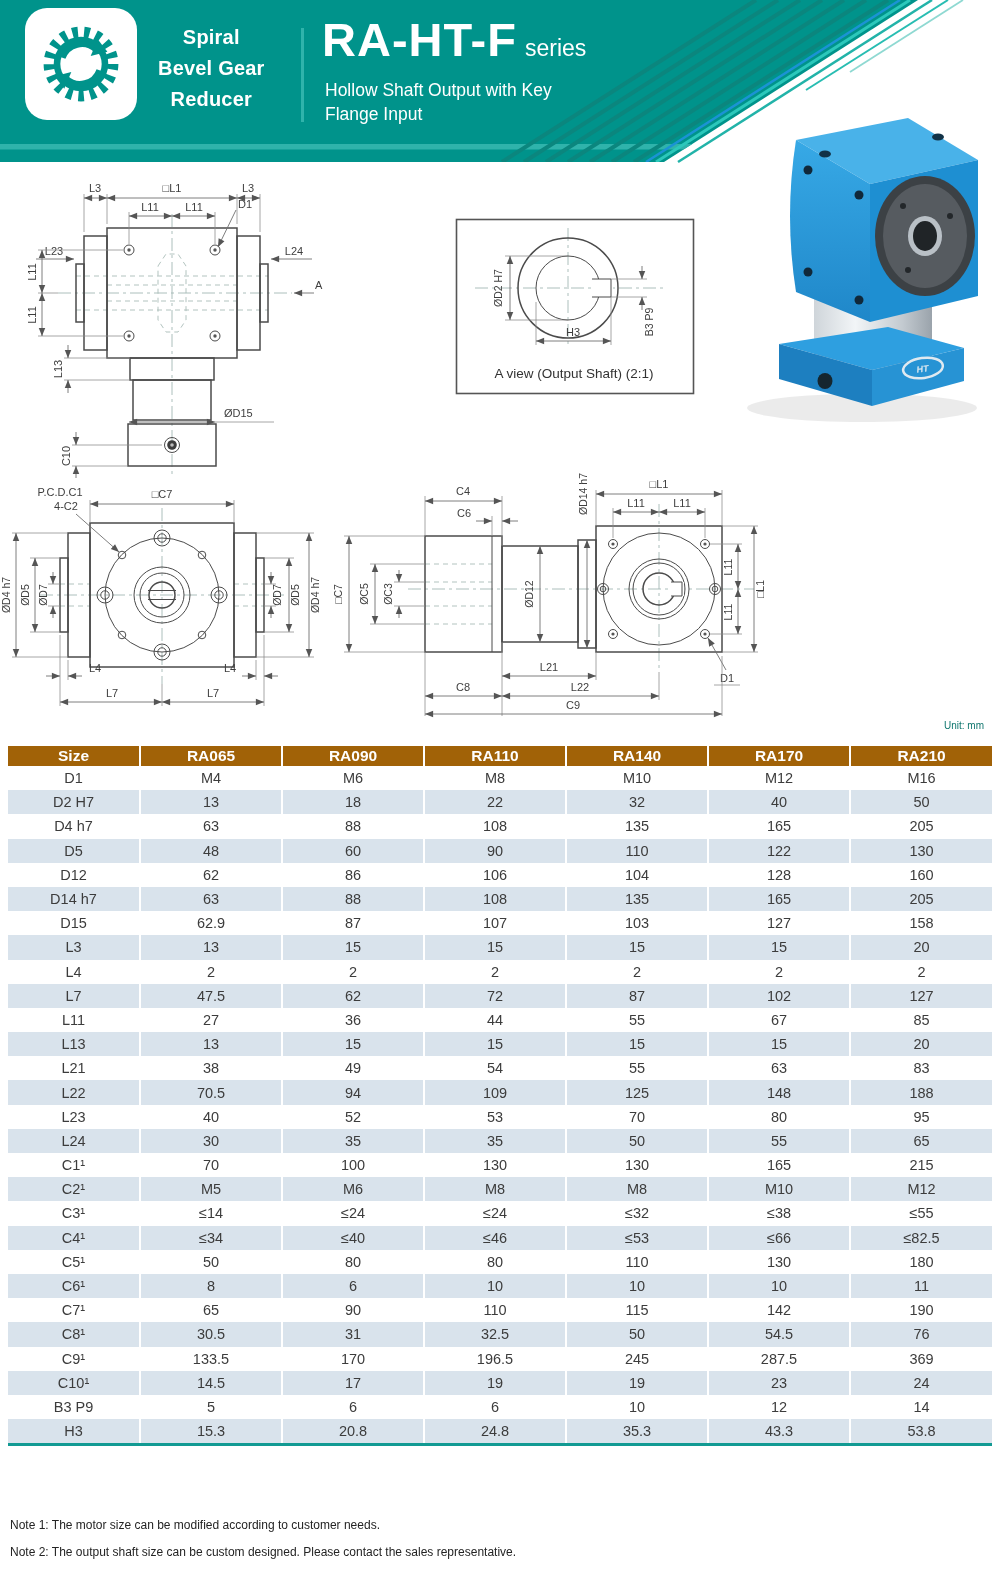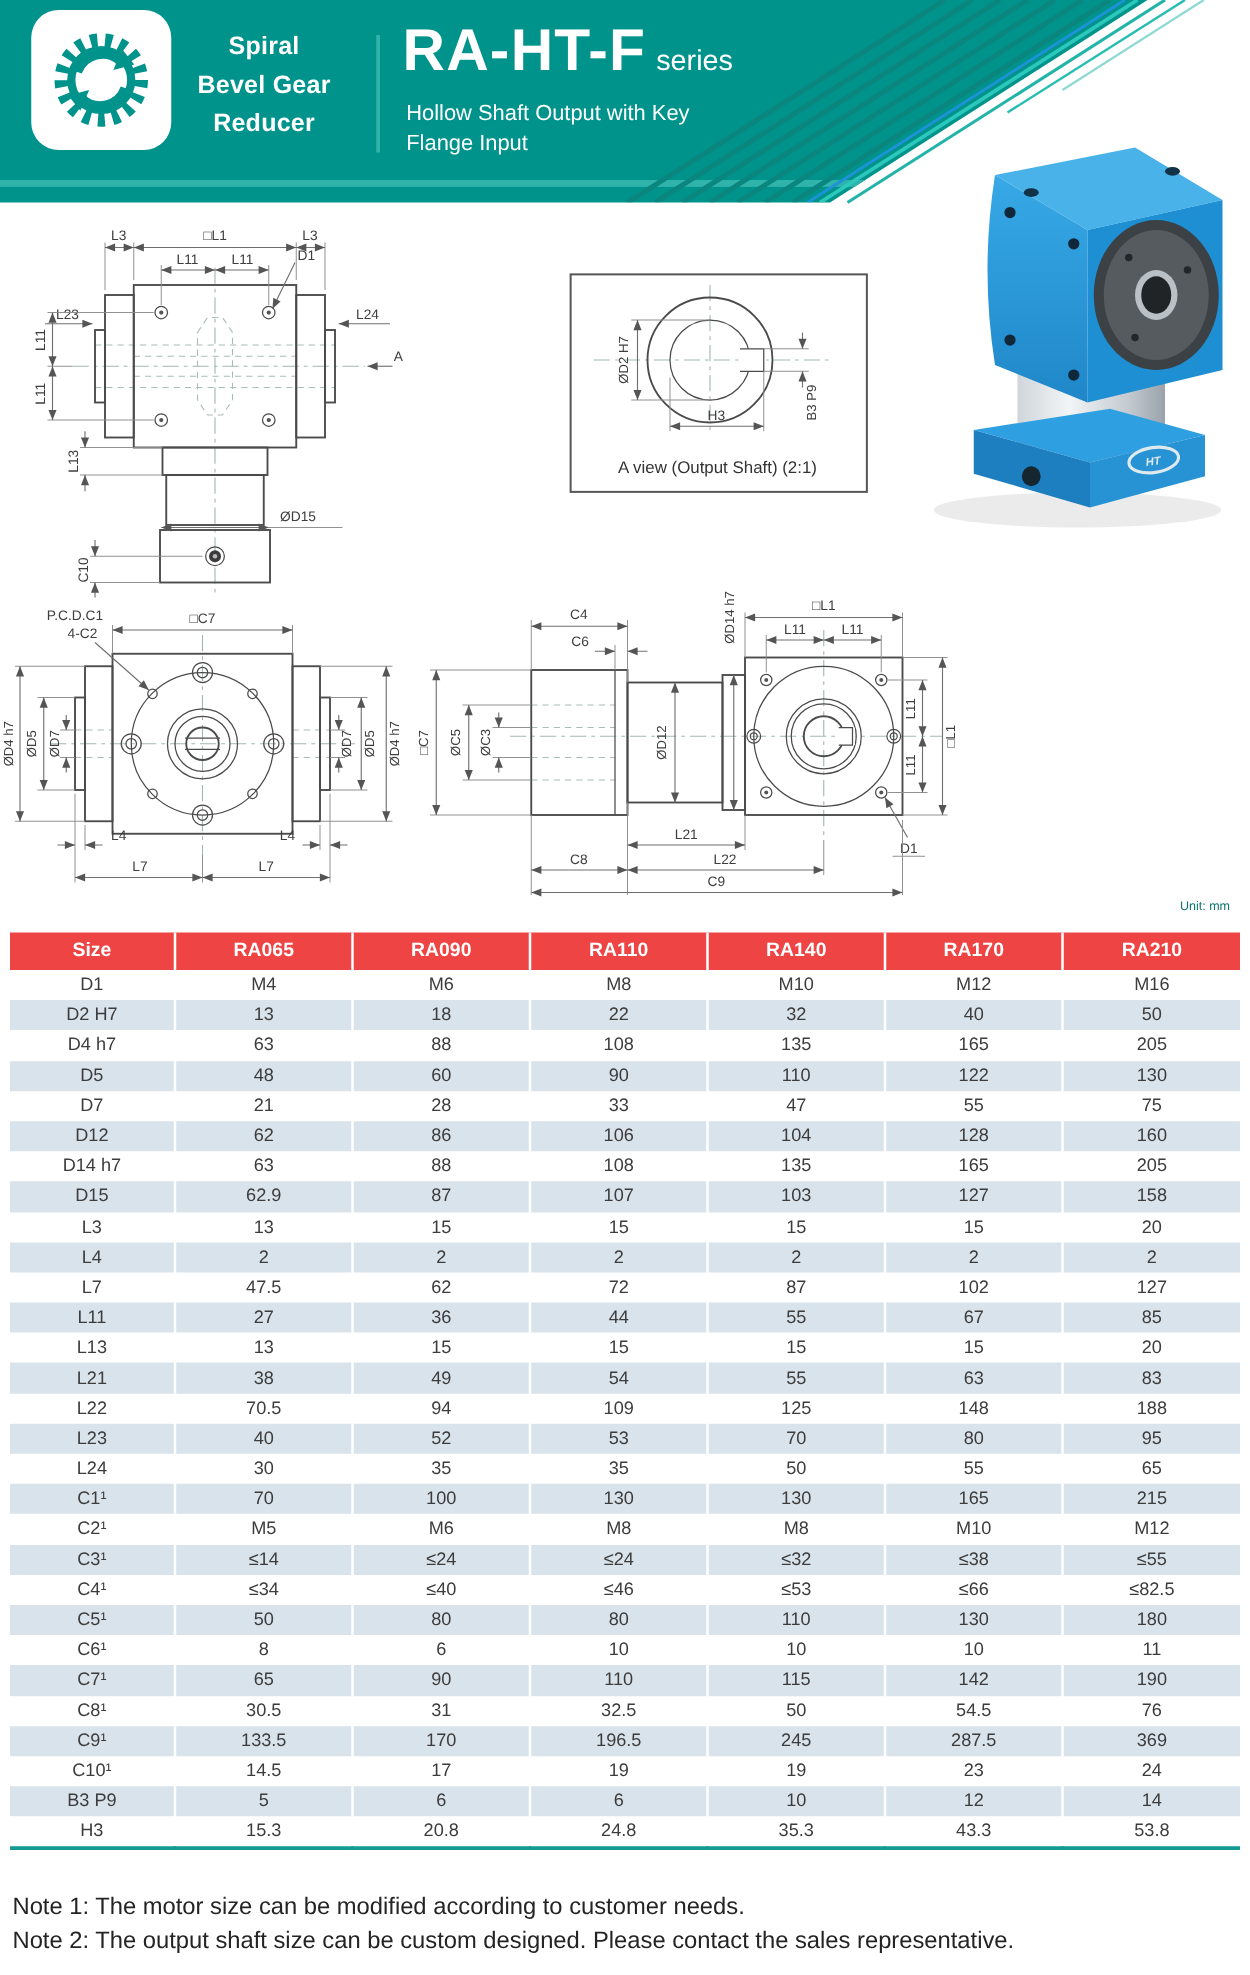--- a/index.html
+++ b/index.html
@@ -38,25 +38,25 @@
   table.spec{
     position:absolute;left:8px;top:746px;width:984px;border-collapse:collapse;
     border-bottom:3px solid #129a93;table-layout:fixed;
   }
   table.spec th,table.spec td{
     border-right:2.5px solid #fff;text-align:center;padding:0;height:24.2px;
     font-size:14.5px;color:#3c3c3c;font-weight:400;
   }
   table.spec th:last-child,table.spec td:last-child{border-right:none;}
   table.spec thead th{
-    background:#ef4444;color:#fff;font-weight:700;font-size:15.5px;height:30px;
+    background:#a16207;color:#fff;font-weight:700;font-size:15.5px;height:20px;
   }
   table.spec col.c0{width:132px;}
   table.spec tbody tr:nth-child(even){background:#d9e3ec;}
-  .notes{position:absolute;left:10px;top:1512px;font-size:19px;color:#242424;line-height:27px;}
+  .notes{position:absolute;left:10px;top:1512px;font-size:12px;color:#242424;line-height:27px;}
 </style>
 </head>
 <body>
 
 <svg width="0" height="0" style="position:absolute" aria-hidden="true">
   <defs>
     <marker id="ar" viewBox="0 0 10 10" refX="9.5" refY="5" markerWidth="10" markerHeight="10" orient="auto-start-reverse">
       <path d="M0.5,1.4 L9.5,5 L0.5,8.6 Z" fill="#555"></path>
     </marker>
   </defs>
@@ -511,29 +511,20 @@
       <tr>
         <th>D5</th>
         <td>48</td>
         <td>60</td>
         <td>90</td>
         <td>110</td>
         <td>122</td>
         <td>130</td>
       </tr>
       <tr>
-        <th>D7</th>
-        <td>21</td>
-        <td>28</td>
-        <td>33</td>
-        <td>47</td>
-        <td>55</td>
-        <td>75</td>
-      </tr>
-      <tr>
         <th>D12</th>
         <td>62</td>
         <td>86</td>
         <td>106</td>
         <td>104</td>
         <td>128</td>
         <td>160</td>
       </tr>
       <tr>
         <th>D14 h7</th>

